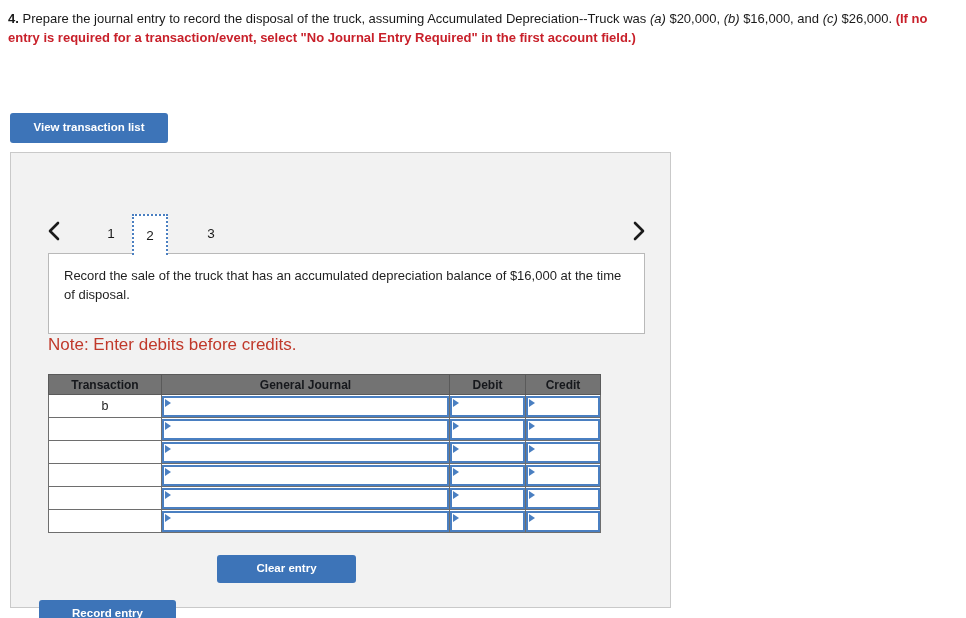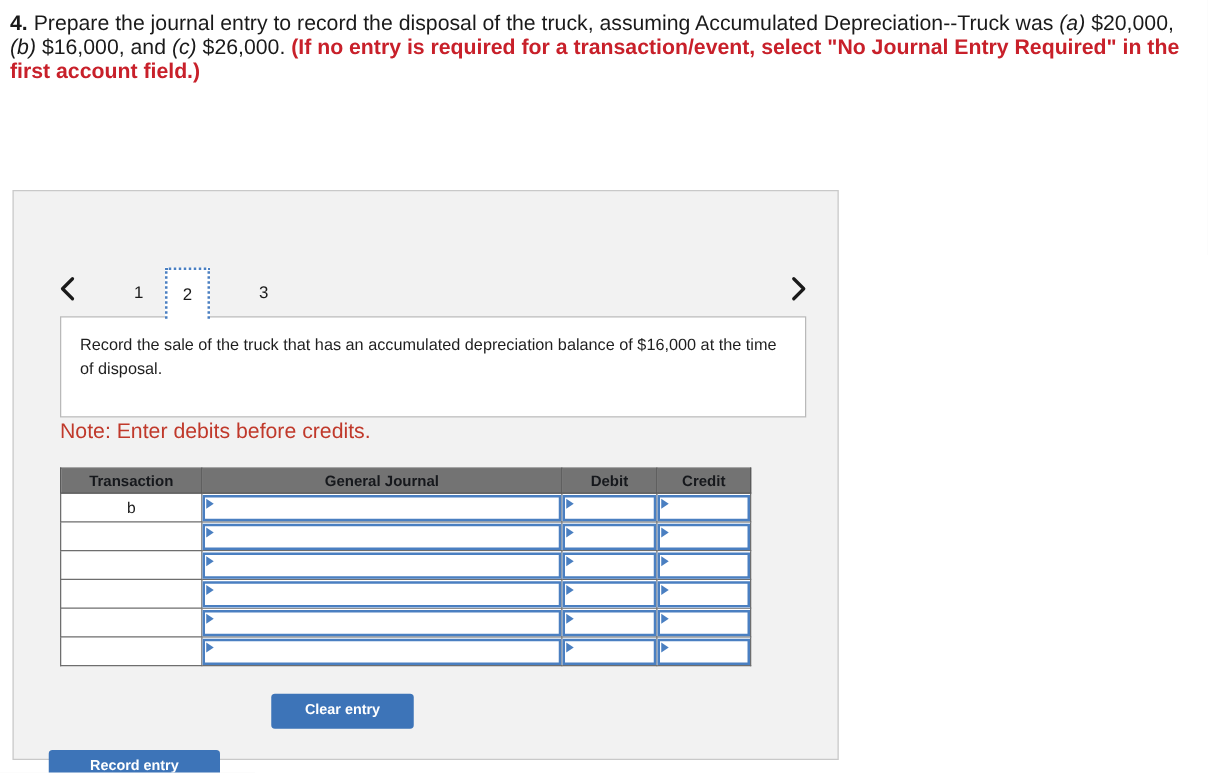--- a/index.html
+++ b/index.html
@@ -10,21 +10,21 @@
     font-family: "Liberation Sans", sans-serif;
     overflow: hidden;
   }
   #root { position: relative; width: 966px; height: 618px; }
 
   
   .question {
     position: absolute;
     left: 8px; top: 9px;
     width: 940px;
-    font-size: 17px;
+    font-size: 13px;
     line-height: 19px;
     color: #1a1a1a;
   }
   .q-num { font-weight: bold; }
   .q-body { display: inline; }
   .q-ital { font-style: italic; }
   .q-red {
     color: #c8202a;
     font-weight: bold;
   }
@@ -189,33 +189,34 @@
     position: absolute;
     left: 1px; top: 1px;
     width: 0; height: 0;
     border-top: 4px solid transparent;
     border-bottom: 4px solid transparent;
     border-left: 6px solid #4a7fc1;
   }
 
   
   #record-entry      { position:absolute; left: 28px;  top: 402px; width: 137px; height: 28px; margin-top: 45px; }
-  #clear-entry       { position:absolute; left: 206px; top: 402px; width: 114px; height: 28px; }
+  #clear-entry       { position:absolute; left: 206px; top: 402px; width: 139px; height: 28px; }
   #view-general-journal { position:absolute; left: 479px; top: 402px; width: 155px; height: 28px; }
 </style>
 </head>
 <body>
 
 <div id="root">
 
   <div class="question">
     <span class="q-num">4.</span>
     <span class="q-body">Prepare the journal entry to record the disposal of the truck, assuming Accumulated Depreciation--Truck was </span><span class="q-ital">(a)</span><span> $20,000, </span><span class="q-ital">(b)</span><span> $16,000, and </span><span class="q-ital">(c)</span><span> $26,000. </span><span class="q-red">(If no entry is required for a transaction/event, select "No Journal Entry Required" in the first account field.)</span>
   </div>
 
+  <button class="btn" id="view-transaction-list">View transaction list</button>
 
   <div class="panel">
 
 
     <div class="nav-row">
       <div class="nav-arrow" id="nav-prev">
         <svg width="14" height="22" viewBox="0 0 14 22" aria-hidden="true">
           <polyline points="11,3 3,11 11,19" fill="none" stroke="#1a1a1a" stroke-width="2.6" stroke-linecap="round" stroke-linejoin="round"></polyline>
         </svg>
       </div>

